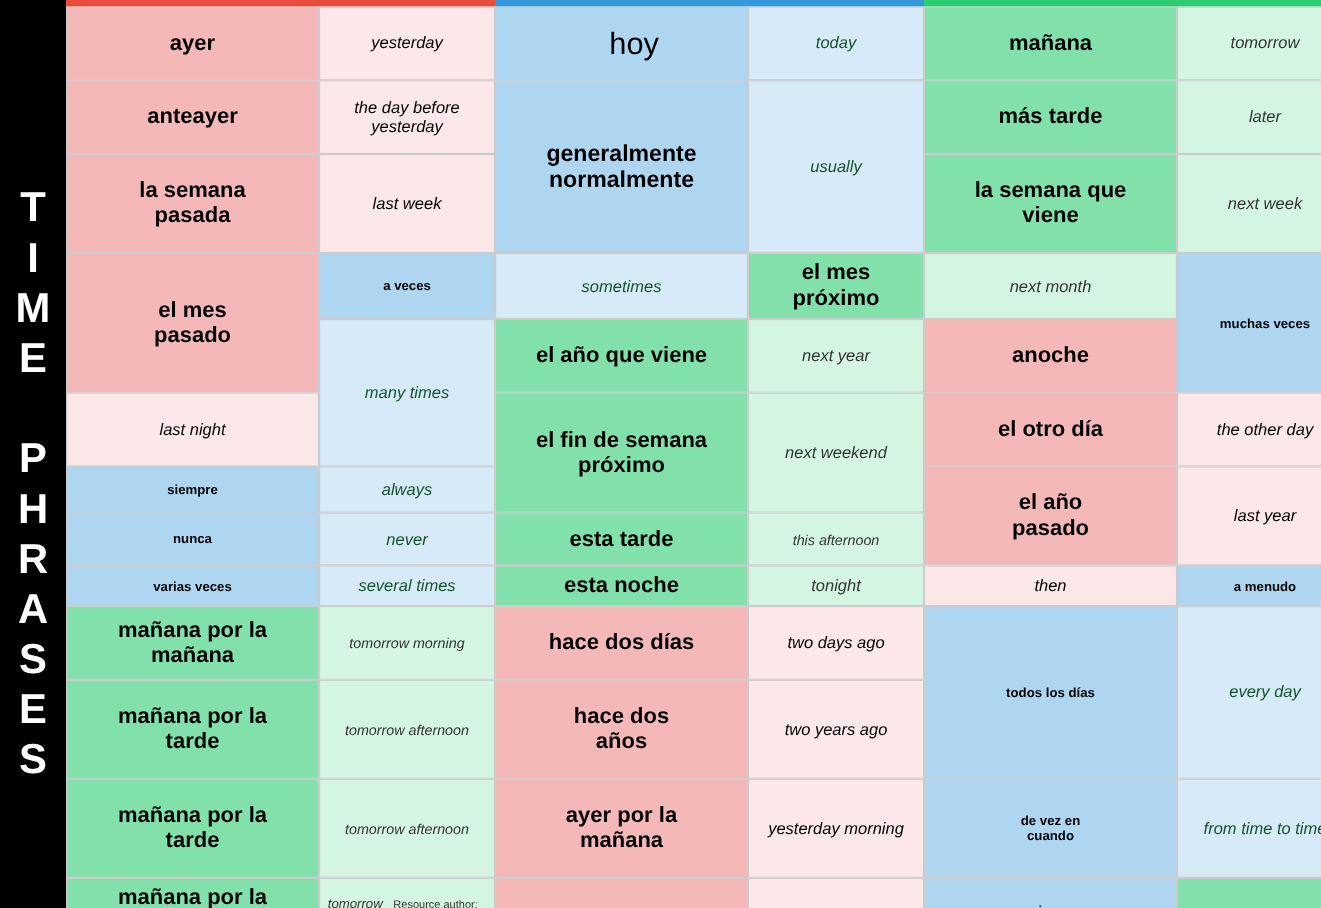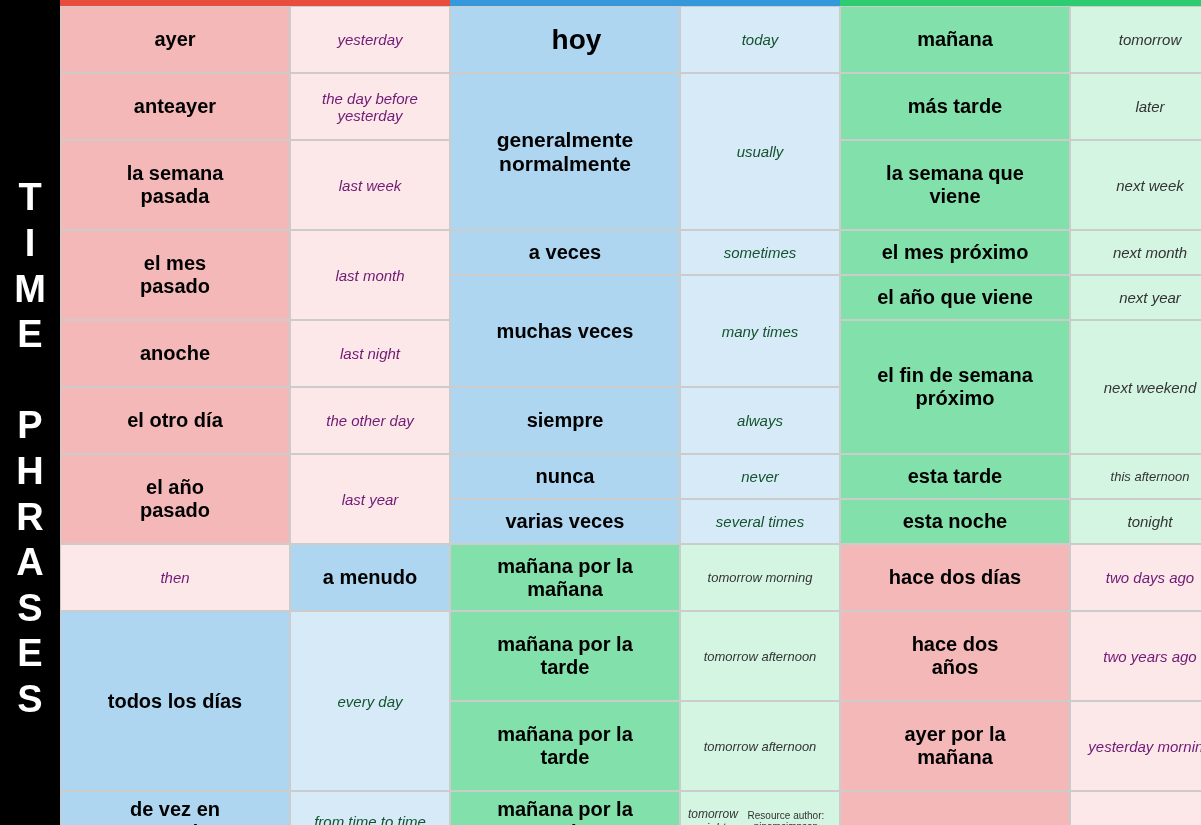--- a/index.html
+++ b/index.html
@@ -64,33 +64,33 @@
     .cell-past-en {
       background: #fce8e8;
       border: 1px solid #ccc;
       display: flex;
       align-items: center;
       justify-content: center;
       text-align: center;
       font-style: italic;
       font-size: 15px;
       padding: 6px;
-      color: #701a75;
+      color: #000000;
     }
 
     
     .cell-present-sp {
       background: #aed6f1;
       border: 1px solid #ccc;
       display: flex;
       align-items: center;
       justify-content: center;
       text-align: center;
       font-weight: bold;
-      font-size: 20px;
+      font-size: 12px;
       padding: 6px;
     }
     .cell-present-en {
       background: #d6eaf8;
       border: 1px solid #ccc;
       display: flex;
       align-items: center;
       justify-content: center;
       text-align: center;
       font-style: italic;
@@ -171,21 +171,21 @@
       <div class="th-future"></div>
     </div>
 
     <div class="grid-wrapper">
       <div class="grid">
 
         <div class="cell-past-sp">ayer</div>
         <div class="cell-past-en">
             <em>yesterday</em>
           </div>
-        <div class="cell-present-sp" style="font-size:28px;font-weight:700;padding-left:29px;">hoy</div>
+        <div class="cell-present-sp" style="font-size:28px;font-weight:400;padding-left:29px;">hoy</div>
         <div class="cell-present-en">
             <em>today</em>
           </div>
         <div class="cell-future-sp">mañana</div>
         <div class="cell-future-en">
             <em>tomorrow</em>
           </div>
 
         <div class="cell-past-sp">anteayer</div>
         <div class="cell-past-en">
@@ -204,23 +204,20 @@
         <div class="cell-past-en">
             <em>last week</em>
           </div>
 
         <div class="cell-future-sp">la semana que<br>viene</div>
         <div class="cell-future-en">
             <em>next week</em>
           </div>
 
         <div class="cell-past-sp row-span-2">el mes<br>pasado</div>
-        <div class="cell-past-en row-span-2">
-            <em>last month</em>
-          </div>
         <div class="cell-present-sp">a veces</div>
         <div class="cell-present-en">
             <em>sometimes</em>
           </div>
         <div class="cell-future-sp">el mes próximo</div>
         <div class="cell-future-en">
             <em>next month</em>
           </div>
 
         <div class="cell-present-sp row-span-2">muchas veces</div>

